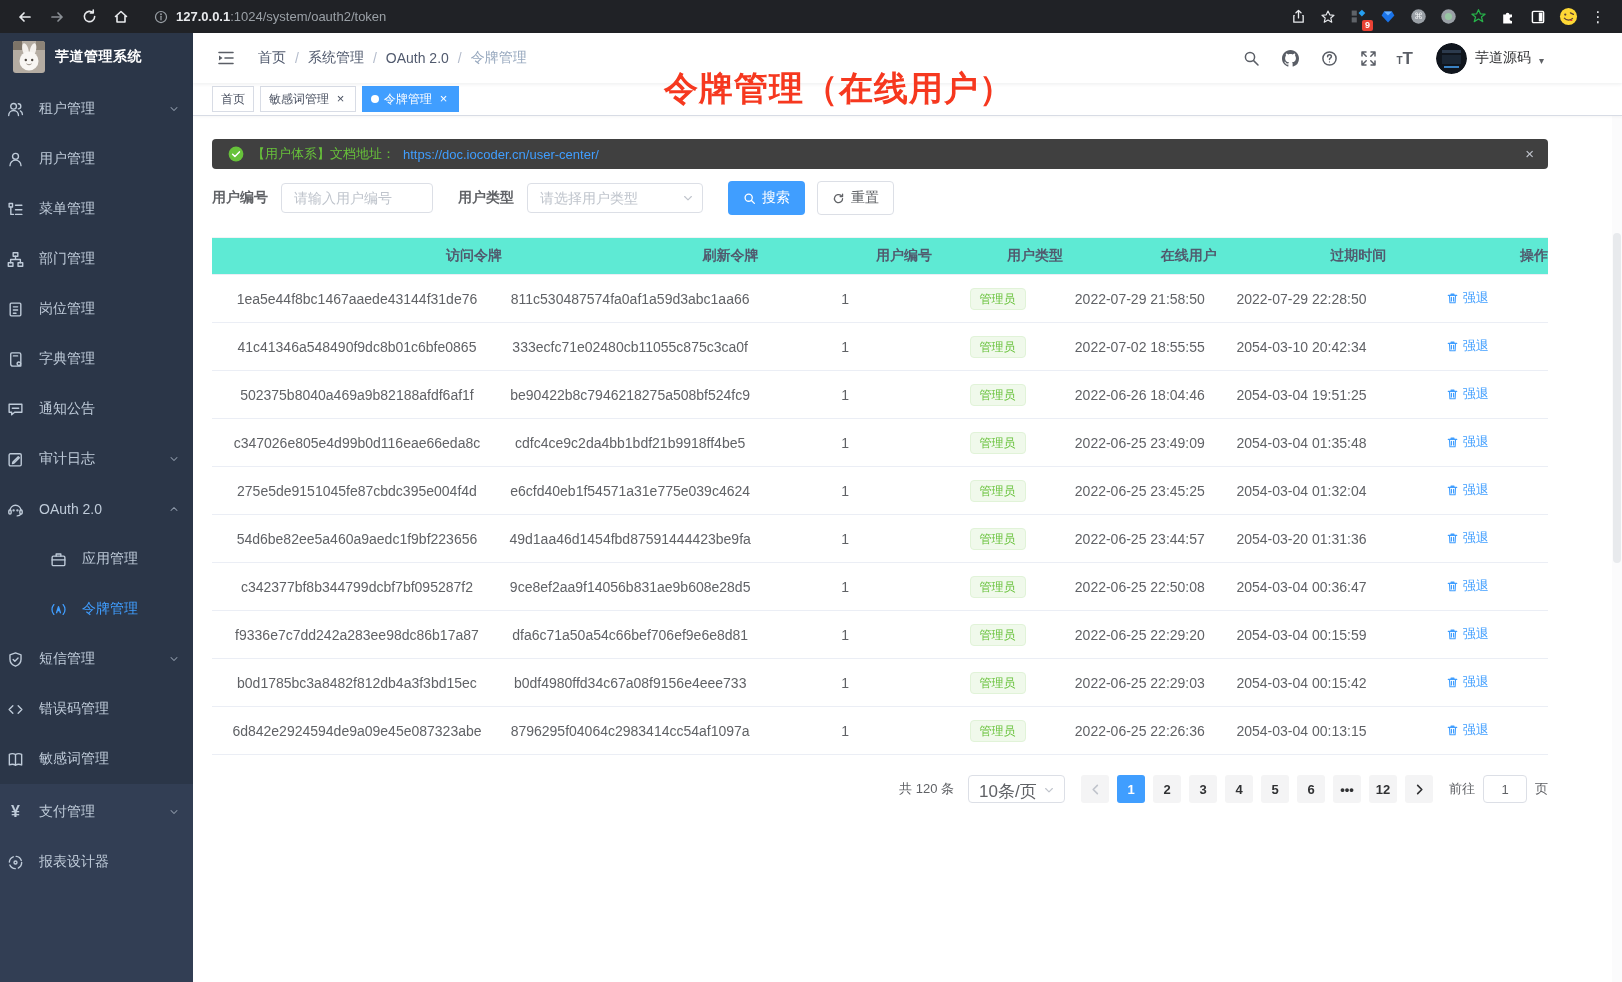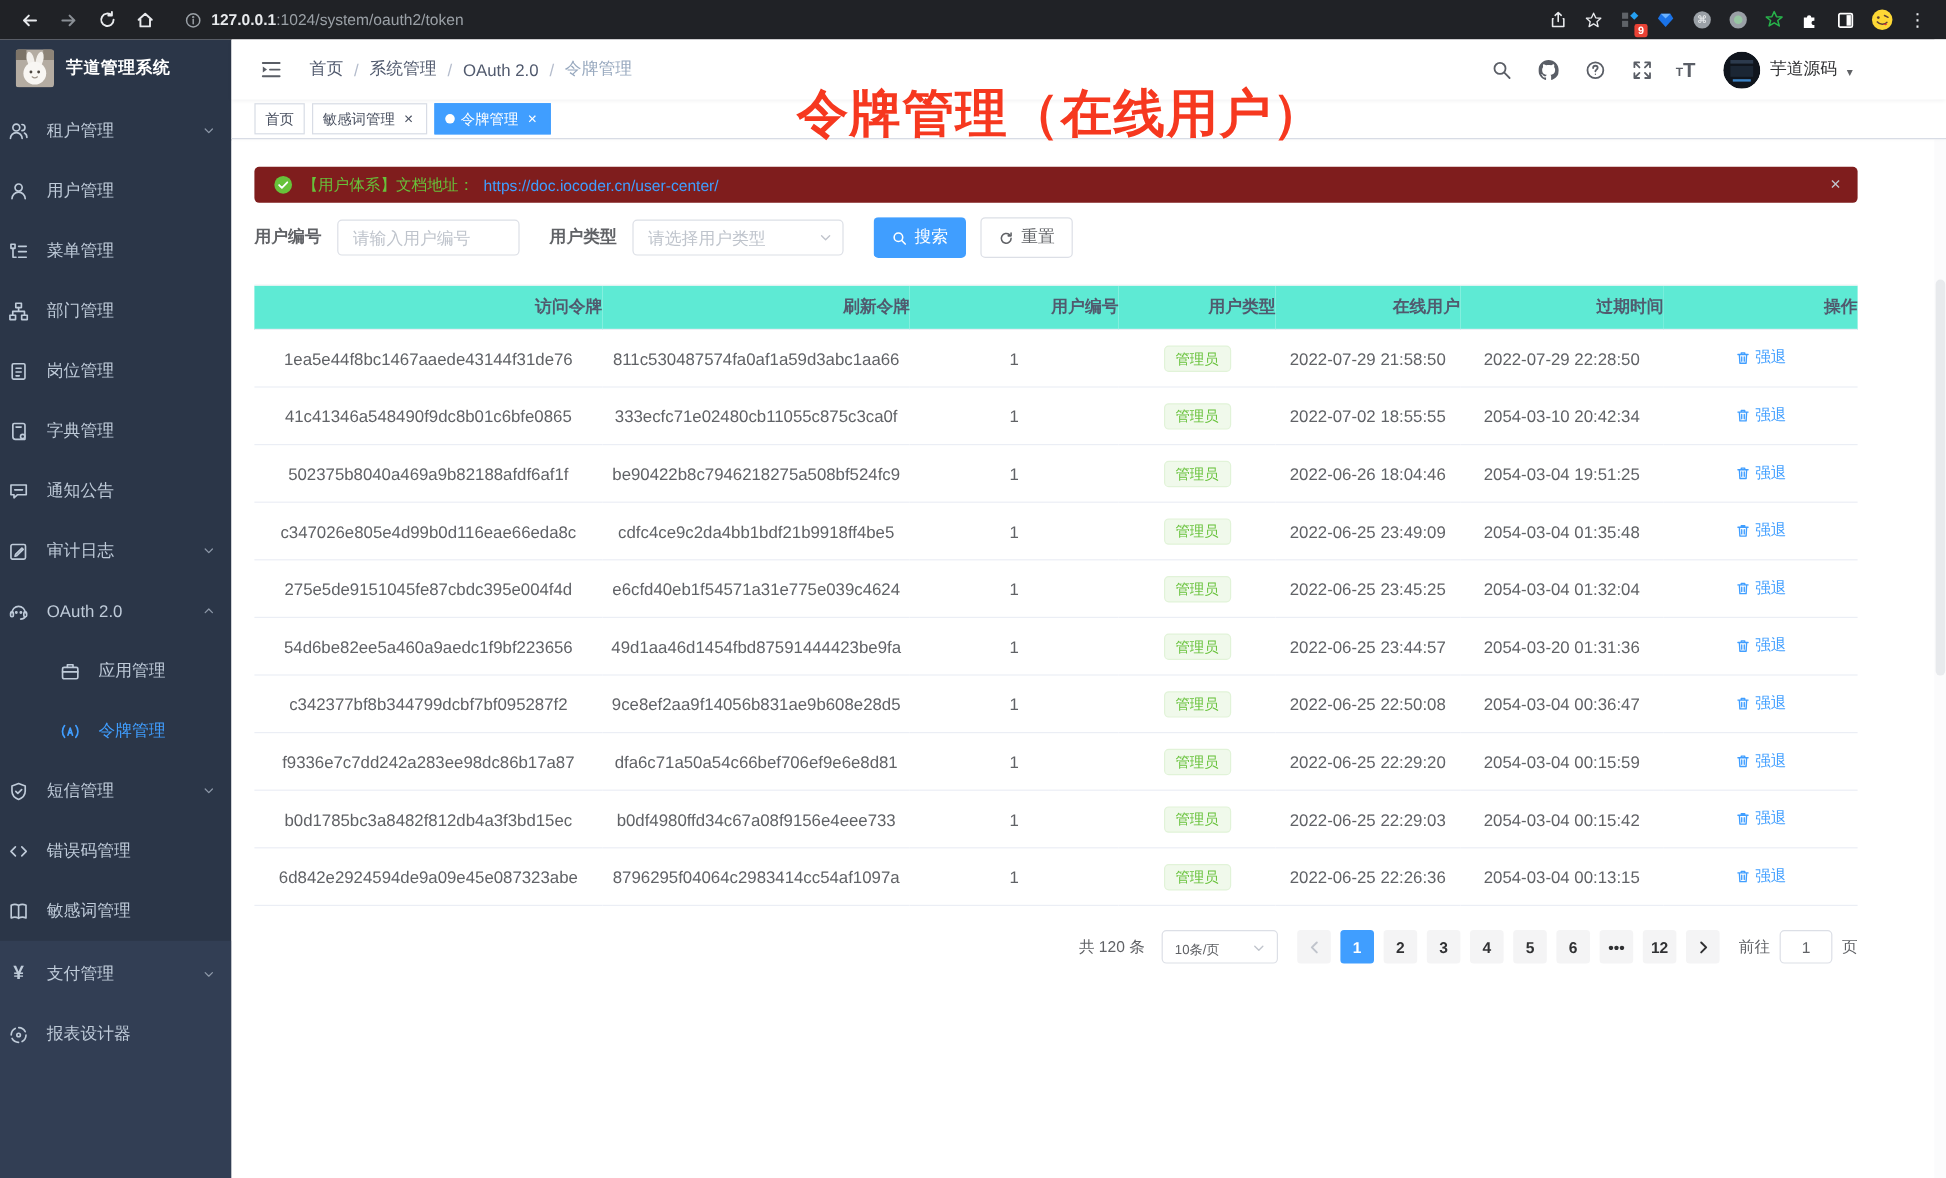--- a/index.html
+++ b/index.html
@@ -89,21 +89,21 @@
   .tab-dot { width:8px; height:8px; border-radius:50%; background:#fff; }
   .tab-close { font-size:13px; line-height:12px; width:13px; height:13px; text-align:center; border-radius:50%; }
   .tab.active .tab-close { color:#fff; }
   .tab:not(.active) .tab-close { color:#495060; }
 
   
   .content { position:absolute; top:84px; left:0; right:0; bottom:0; background:#fff; padding:22px 0 0 19px; overflow:hidden; }
   .inner { width:1336px; }
 
   .alert {
-    position:relative; height:30px; background:#7f1d1d; border-radius:4px;
+    position:relative; height:30px; background:#404040; border-radius:4px;
     display:flex; align-items:center; padding:0 16px; gap:8px;
   }
   .alert-check { width:16px; height:16px; flex:0 0 auto; }
   .alert-text { font-size:13px; color:#67c23a; }
   .alert-link { font-size:13px; color:#409eff; text-decoration:none; cursor:pointer; }
   .alert-close { position:absolute; right:14px; top:7px; font-size:15px; color:#c0c4cc; cursor:pointer; line-height:16px; }
 
   .filters { margin-top:12px; display:flex; align-items:center; }
   .f-label { font-size:14px; font-weight:700; color:#606266; margin-right:13px; }
   .f-input { width:152px; height:30px; border:1px solid #dcdfe6; border-radius:4px; padding:0 12px; font-size:14px; color:#606266; outline:none; background:#fff; }
@@ -132,41 +132,41 @@
     color:#67c23a; background:#f0f9eb; border:1px solid #e1f3d8; border-radius:4px;
   }
   .act { display:inline-flex; align-items:center; gap:4px; color:#409eff; font-size:13px; cursor:pointer; text-decoration:none; }
   .act svg { width:13px; height:13px; stroke:currentColor; fill:none; stroke-width:1.4; stroke-linecap:round; stroke-linejoin:round; }
 
   
   .pagination { width:1336px; margin-top:20px; display:flex; align-items:center; justify-content:flex-end; }
   .pg-total { font-size:13px; color:#606266; margin-right:14px; }
   .pg-size {
     position:relative; width:97px; height:28px; border:1px solid #dcdfe6; border-radius:4px;
-    display:flex; align-items:center; padding:4px 26px 0 10px; font-size:11px; color:#606266; cursor:pointer; background:#fff;
+    display:flex; align-items:center; padding:4px 26px 0 10px; font-size:17px; color:#606266; cursor:pointer; background:#fff;
   }
   .pg-size .sel-chev { top:8px; }
   .pg-btn {
     min-width:28px; height:28px; margin-left:8px; border:none; border-radius:3px;
     background:#f4f4f5; color:#303133; font-size:13px; font-weight:700; cursor:pointer;
     display:inline-flex; align-items:center; justify-content:center; padding:0 4px;
     font-family:"Liberation Sans","DejaVu Sans",sans-serif;
   }
   .pg-btn.current { background:#409eff; color:#fff; }
   .pg-prev { margin-left:16px; }
   .pg-btn svg { width:11px; height:11px; stroke:#303133; fill:none; stroke-width:1.8; stroke-linecap:round; stroke-linejoin:round; }
   .pg-prev svg { stroke:#c0c4cc; }
   .pg-goto-label { font-size:13px; color:#606266; margin-left:16px; }
   .pg-goto { width:44px; height:28px; margin-left:8px; border:1px solid #dcdfe6; border-radius:4px; text-align:center; font-size:13px; color:#606266; outline:none; }
   .pg-unit { font-size:13px; color:#606266; margin-left:8px; }
 
   
   .annotation {
     position:absolute; top:66px; left:664px; z-index:10;
-    font-size:43px; font-weight:700; color:#f6381f; letter-spacing:1px; pointer-events:none;
+    font-size:34px; font-weight:700; color:#f6381f; letter-spacing:1px; pointer-events:none;
     font-family:"Liberation Sans","DejaVu Sans",sans-serif;
   }
   .page-scrollbar { position:absolute; top:33px; right:0; bottom:0; width:10px; background:#fbfbfc; }
   .page-scrollbar .thumb { position:absolute; top:200px; height:330px; left:1px; right:1px; border-radius:5px; background:#e8eaed; }
 </style>
 </head>
 <body>
 
 <div class="browser-bar">
   <span class="bnav">

